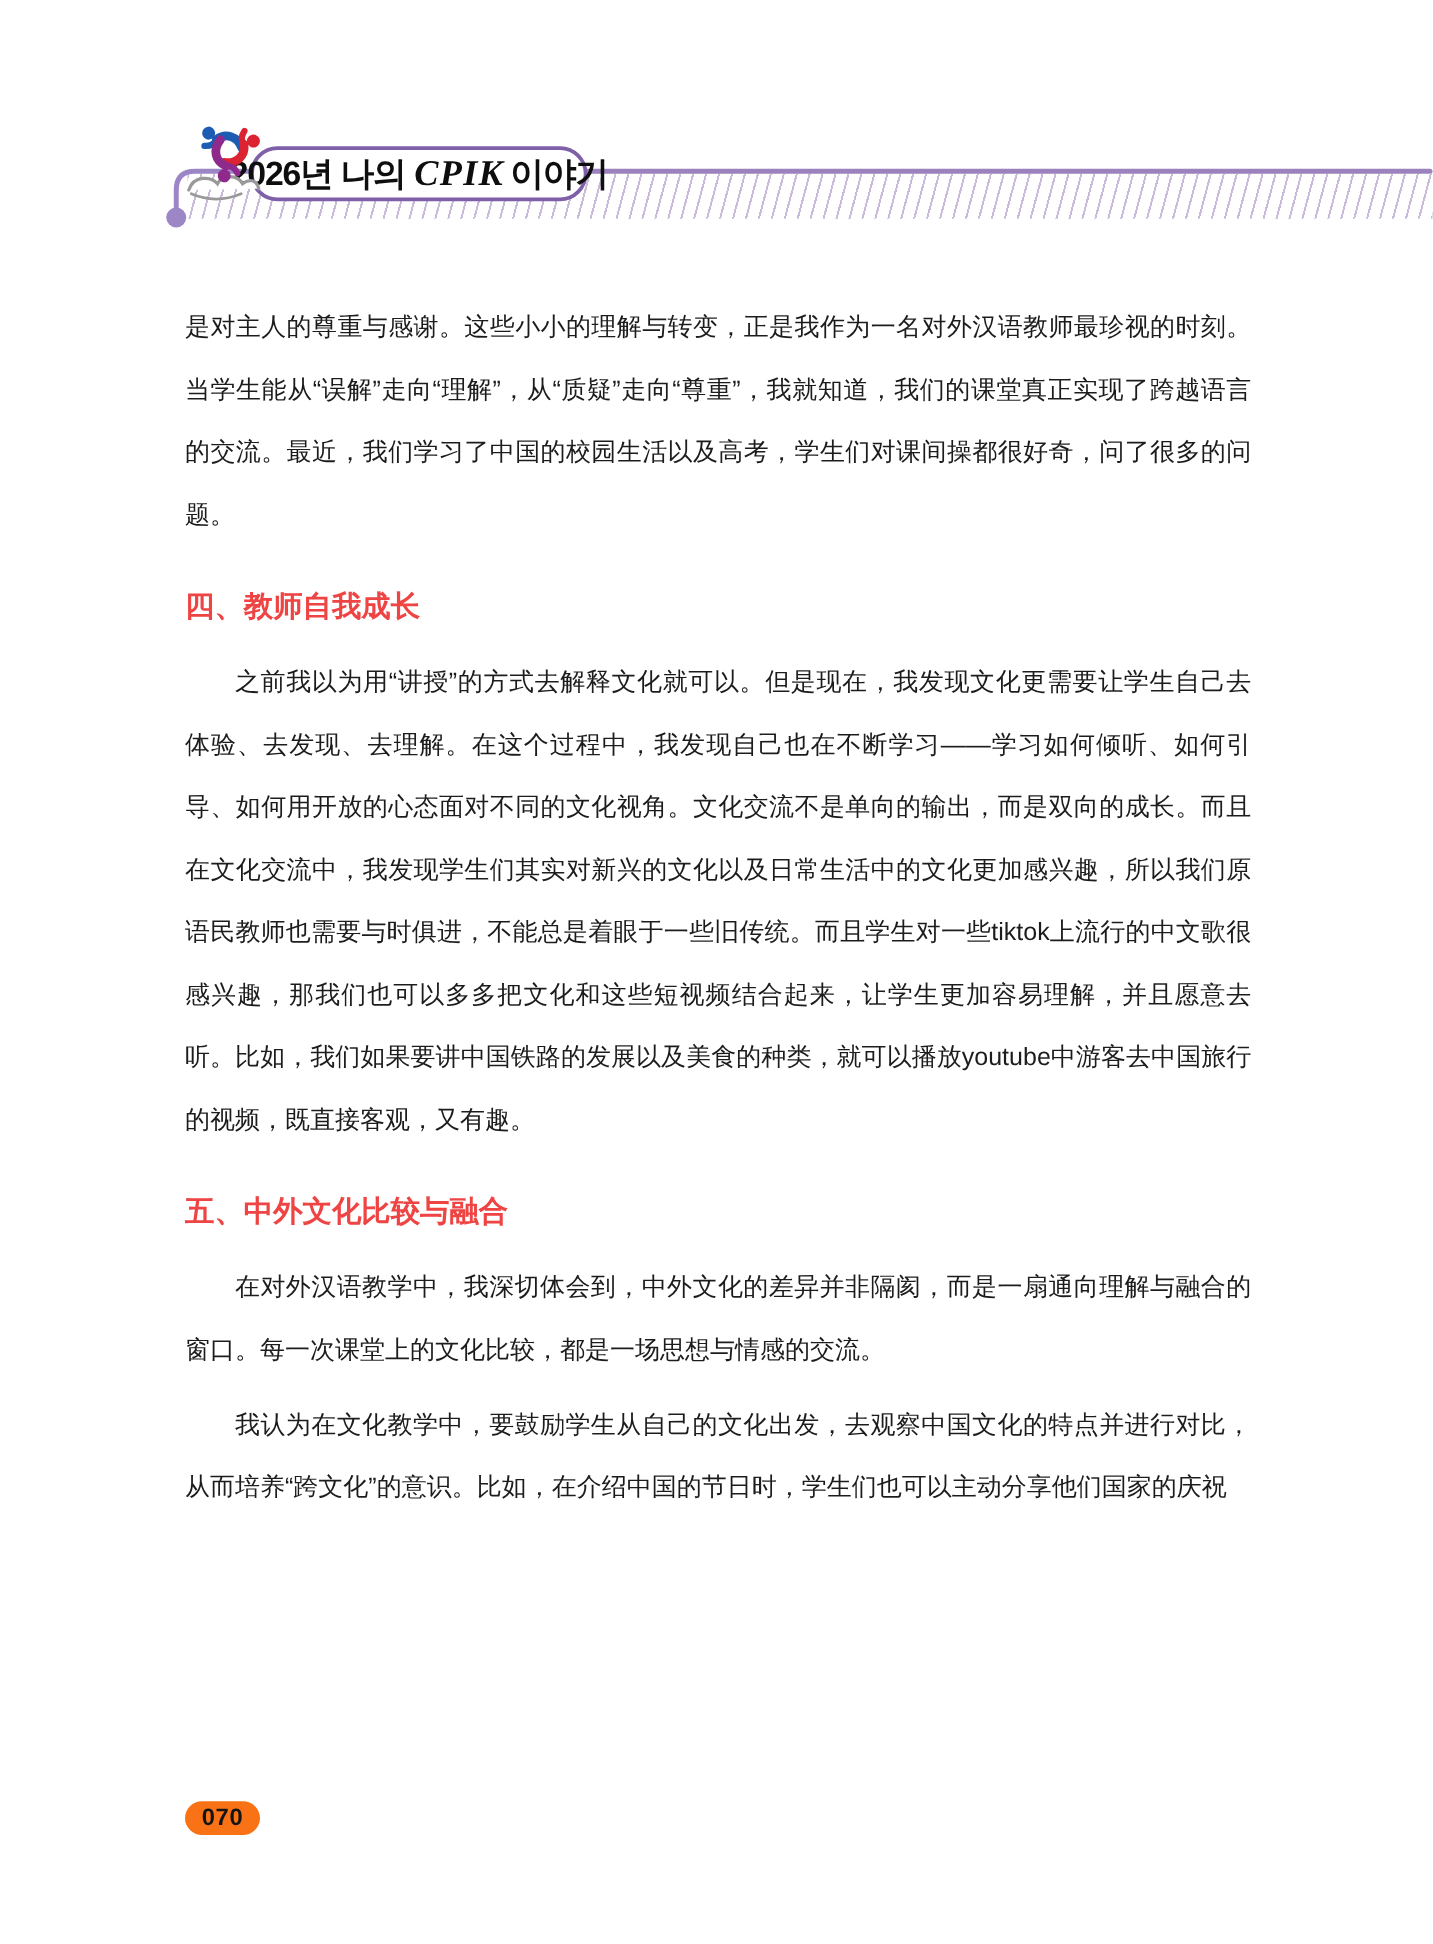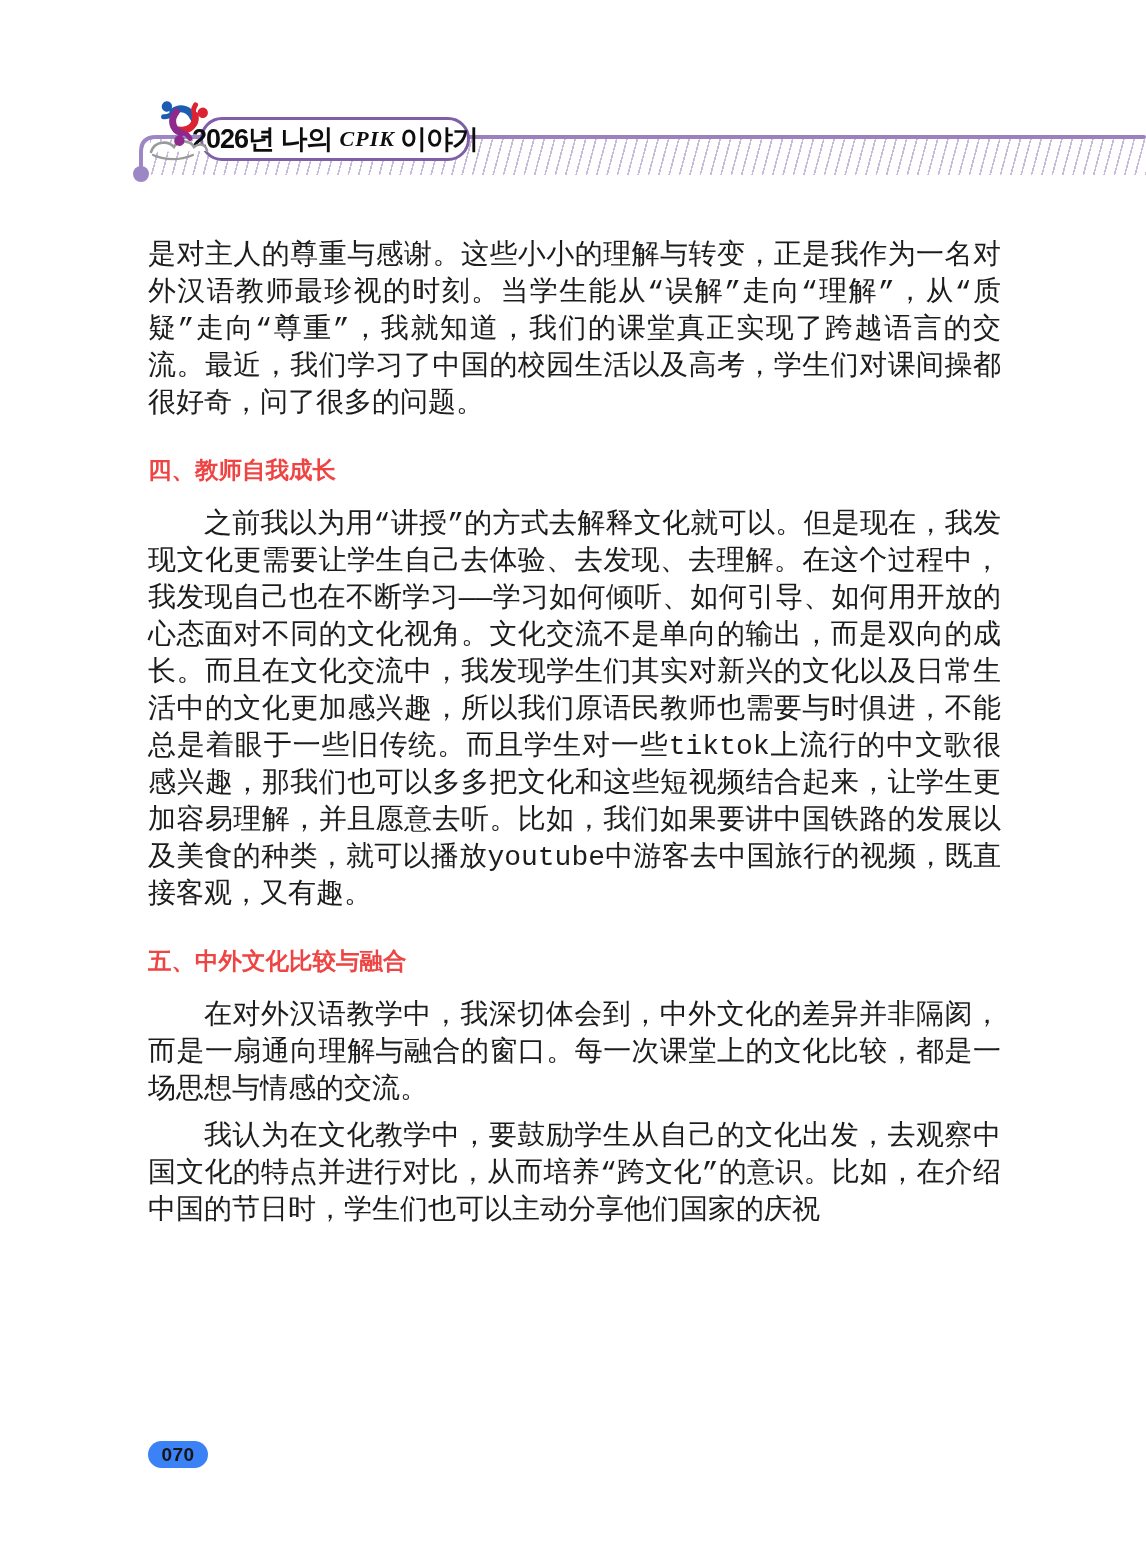--- a/index.html
+++ b/index.html
@@ -57,62 +57,61 @@
   }
   .title-pill .t-prefix, .title-pill .t-suffix {
     font-size: 27px;
     font-weight: 700;
     letter-spacing: -1px;
   }
   .title-pill .t-brand {
     font-family: "Liberation Serif", "DejaVu Serif", serif;
     font-style: italic;
     font-weight: 700;
-    font-size: 22px;
+    font-size: 29px;
     letter-spacing: 1px;
     margin: 0 5px 0 7px;
   }
   .logo-svg {
     position: absolute;
     left: 143px; top: 88px;
     width: 80px; height: 85px;
     z-index: 4;
   }
 
   
   .content {
     position: absolute;
     left: 148px; top: 237px;
     width: 853px;
     color: #1c1c1c;
   }
   .content p {
-    font-size: 28px;
-    line-height: 37px;
+    font-size: 20px;
+    line-height: 50px;
     text-align: justify;
     text-indent: 2em;
     margin-bottom: 10px;
     word-break: break-all;
-    font-family: Liberation Mono, monospace;
   }
   .content p.cont { text-indent: 0; }
   .content h2 {
     font-size: 23.5px;
     line-height: 38px;
     font-weight: 700;
     color: #ef4444;
     margin: 29px 0 17px 0;
   }
 
   
   .page-number {
     position: absolute;
     left: 148px; top: 1441px;
     width: 60px; height: 27px;
-    background: #3b82f6;
+    background: #f97316;
     border-radius: 14px;
     display: flex;
     align-items: center;
     justify-content: center;
     font-size: 19px;
     font-weight: 700;
     color: #141414;
     letter-spacing: 0.5px;
   }
 </style>

